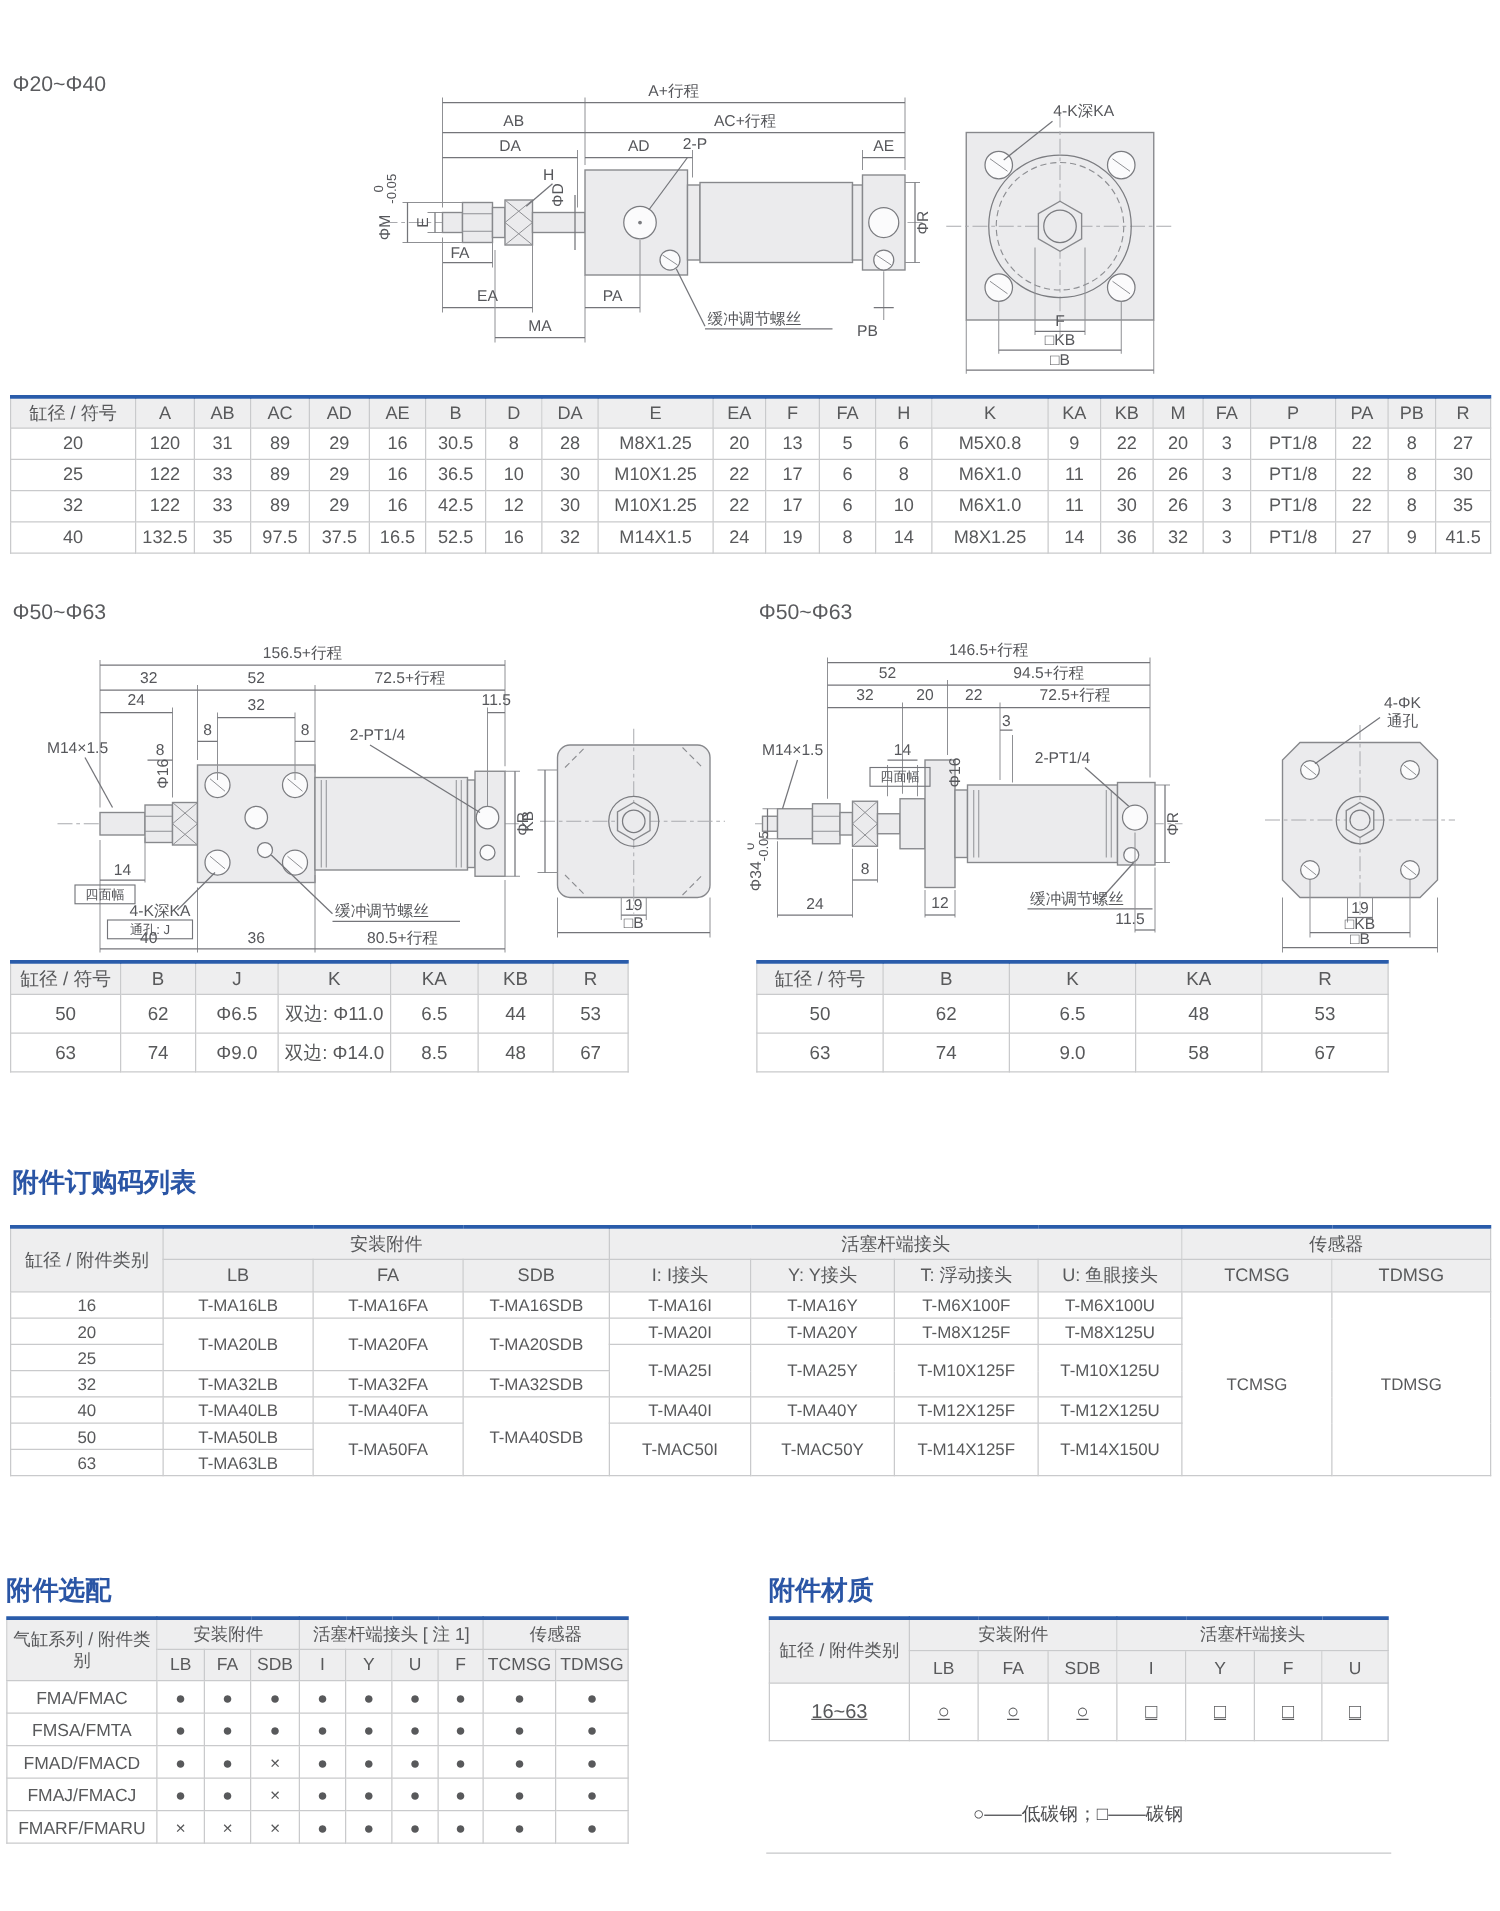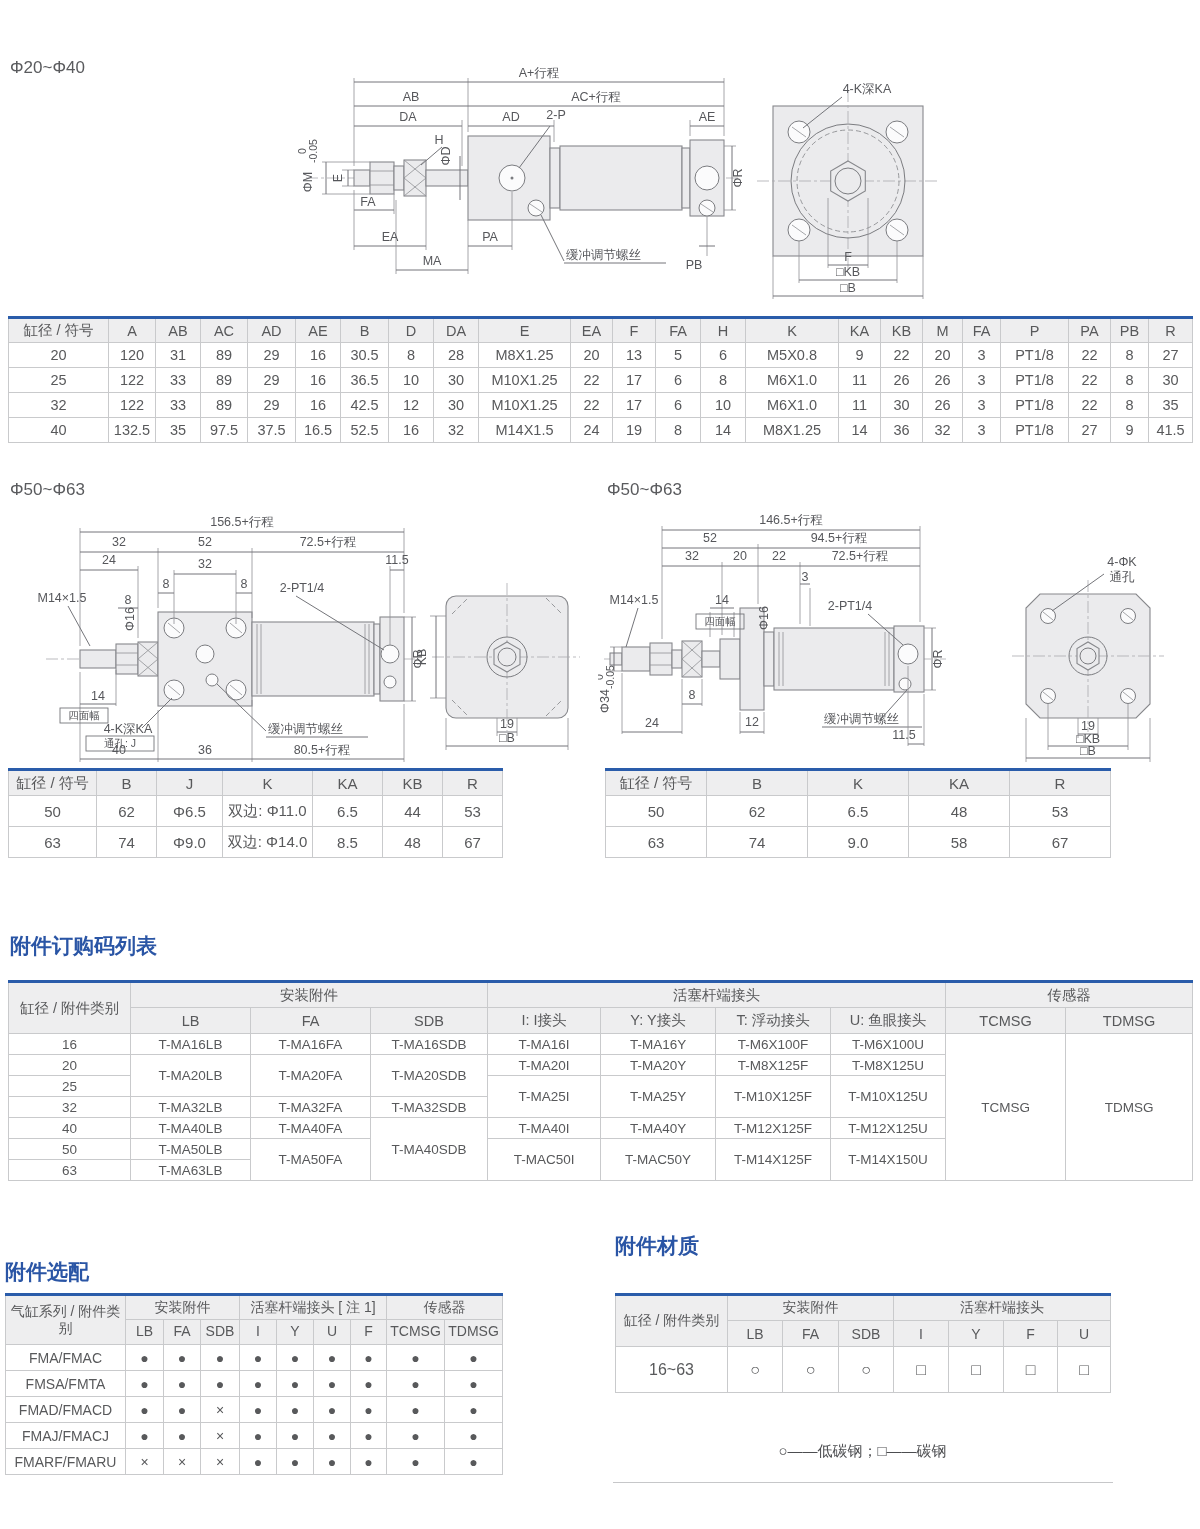--- a/index.html
+++ b/index.html
@@ -15,21 +15,21 @@
   .grid th { background:#eeeeef; }
   .blue-top { border-top:3px solid #2a5caa; }
   .maintab th,.maintab td { font-size:14.5px; height:25px; }
   .smalltab th { font-size:15px; height:26px; }
   .smalltab td { font-size:15px; height:31px; }
   .ordtab th { font-size:14.5px; height:26px; }
   .ordtab td { font-size:13.5px; height:21px; }
   .seltab th { font-size:14px; height:25px; white-space:normal; line-height:1.25; }
   .seltab td { font-size:14px; height:26px; }
   .mattab th { font-size:14px; height:26px; }
-  .mattab td { font-size:16px; height:46px; }
+  .mattab td { font-size:16px; height:46px;text-decoration:underline; }
   .legend { font-size:15px; color:#4c4d50; text-align:center; }
   .note { font-size:13px; color:#58595b; }
   .divider { border-top:1px solid #c6c7c9; }
   svg { font-family:"Liberation Sans","DejaVu Sans",sans-serif; }
   .dl { stroke:#74757a; stroke-width:1; fill:none; }
   .thin { stroke:#8f9094; stroke-width:0.8; fill:none; }
   .part { fill:#ebebed; stroke:#87888c; stroke-width:1.1; }
   .hole { fill:#fbfbfc; stroke:#7b7c80; stroke-width:1; }
   .oc { fill:none; stroke:#7b7c80; stroke-width:1; }
   .cl { stroke:#a9aaae; stroke-width:0.8; fill:none; stroke-dasharray:12 3 3 3; }
@@ -845,21 +845,21 @@
             <td>●</td>
             <td>●</td>
             <td>●</td>
             <td>●</td>
             <td>●</td>
           </tr>
         </tbody>
     </table>
   </div>
 
-  <div class="abs sec-title" style="left:615px;top:1232px;">附件材质</div>
+  <div class="abs sec-title" style="left:615px;top:1258px;">附件材质</div>
   <div class="abs" style="left:615px;top:1293px;width:495px;">
     <table class="grid mattab blue-top" style="width:495px;">
       <colgroup>
         <col style="width:112px">
           <col style="width:55px">
           <col style="width:56px">
           <col style="width:55px">
           <col style="width:55px">
           <col style="width:55px">
           <col style="width:54px">

